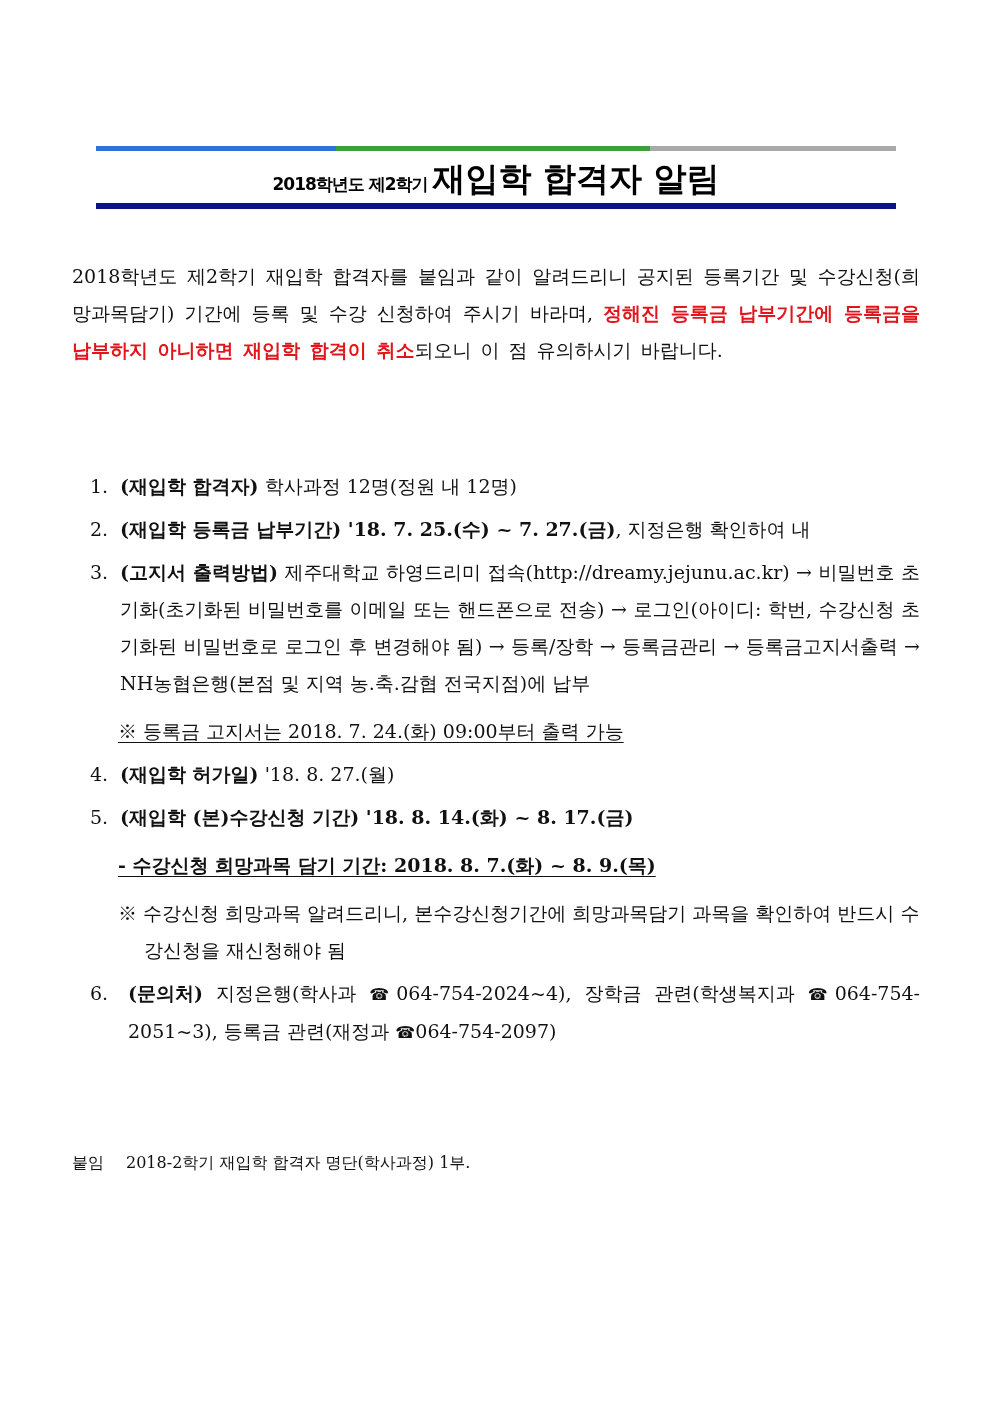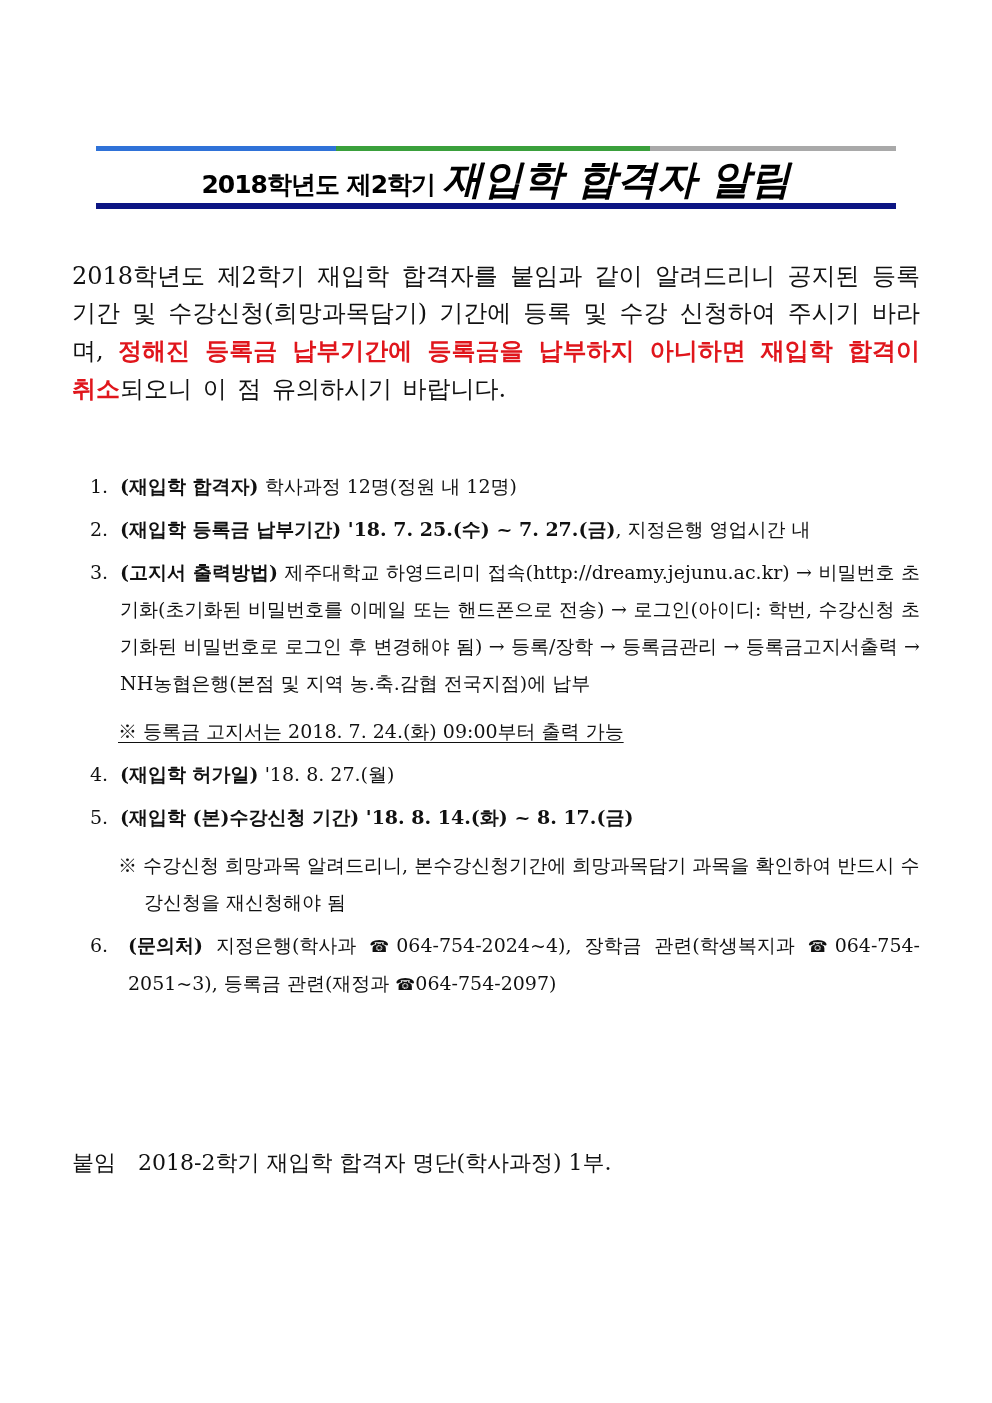--- a/index.html
+++ b/index.html
@@ -11,41 +11,41 @@
     .title-wrap { position: absolute; left: 96px; top: 146px; width: 800px; }
     .top-bar { display: flex; height: 5px; }
     .top-bar .seg-blue { width: 240px; background: #2f72d8; }
     .top-bar .seg-green { width: 314px; background: #3aa03c; }
     .top-bar .seg-grey { flex: 1; background: #a9a9a9; }
     .title {
       height: 52px; text-align: center; line-height: 56px;
       font-family: "DejaVu Sans", "Liberation Sans", sans-serif; font-weight: bold;
       color: #000; letter-spacing: -1px;
     }
-    .title .small { font-size: 25px; }
-    .title .big { font-size: 40px; letter-spacing: 0px; font-style: italic; }
+    .title .small { font-size: 17px; }
+    .title .big { font-size: 33px; letter-spacing: 0px; }
     .bottom-bar { height: 6px; background: #0c1583; }
 
     .intro {
       position: absolute; left: 72px; top: 258px; width: 848px;
-      font-size: 24px; line-height: 37px; text-align: justify;
+      font-size: 19px; line-height: 37px; text-align: justify;
       word-spacing: 3px;
     }
     .red { color: #e0161c; font-weight: bold; }
 
     .items { position: absolute; left: 90px; top: 468px; width: 830px; font-size: 19px; }
     .item { position: relative; padding-left: 30px; line-height: 37px; margin-bottom: 6px; text-align: justify; }
     .item .num { position: absolute; left: 0; top: 0; }
     .b { font-weight: bold; }
     .note { padding-left: 28px; line-height: 37px; margin-bottom: 6px; margin-top: 11px; }
     .u { text-decoration: underline; text-underline-offset: 4px; }
     .note-indent { padding-left: 54px; text-indent: -26px; }
     .phone { font-family: "DejaVu Sans", sans-serif; font-size: 16px; }
 
-    .attach { position: absolute; left: 72px; top: 1148px; font-size: 22px; line-height: 30px; }
+    .attach { position: absolute; left: 72px; top: 1148px; font-size: 16px; line-height: 30px; }
     .attach .label { margin-right: 22px; }
   </style>
 </head>
 <body>
 
 <div class="title-wrap">
   <div class="top-bar">
     <div class="seg-blue"></div>
     <div class="seg-green"></div>
     <div class="seg-grey"></div>
@@ -61,40 +61,43 @@
 </div>
 
 <div class="items">
   <div class="item">
     <span class="num">1.</span>
     <span class="b">(재입학 합격자)</span><span> 학사과정 12명(정원 내 12명)</span>
   </div>
 
   <div class="item">
     <span class="num">2.</span>
-    <span class="b">(재입학 등록금 납부기간)</span><span class="b"> '18. 7. 25.(수) ~ 7. 27.(금)</span><span>, 지정은행 영업시간 내</span>
+    <span class="b">(재입학 등록금 납부기간)</span><span class="b"> '18. 7. 25.(수) ~ 7. 27.(금)</span><span>, 지정은행 확인하여 내</span>
   </div>
 
   <div class="item">
     <span class="num">3.</span>
     <span class="b">(고지서 출력방법)</span><span> 제주대학교 하영드리미 접속(http://dreamy.jejunu.ac.kr) → 비밀번호 초기화(초기화된 비밀번호를 이메일 또는 핸드폰으로 전송) → 로그인(아이디: 학번, 수강신청 초기화된 비밀번호로 로그인 후 변경해야 됨) → 등록/장학 → 등록금관리 → 등록금고지서출력 → NH농협은행(본점 및 지역 농.축.감협 전국지점)에 납부</span>
   </div>
   <div class="note">
     <span class="u">※ 등록금 고지서는 2018. 7. 24.(화) 09:00부터 출력 가능</span>
   </div>
 
   <div class="item">
     <span class="num">4.</span>
     <span class="b">(재입학 허가일)</span><span> '18. 8. 27.(월)</span>
   </div>
 
   <div class="item">
     <span class="num">5.</span>
     <span class="b">(재입학 (본)수강신청 기간)</span><span class="b"> '18. 8. 14.(화) ~ 8. 17.(금)</span>
   </div>
+  <div class="note">
+    <span class="u b">- 수강신청 희망과목 담기 기간: 2018. 8. 7.(화) ~ 8. 9.(목)</span>
+  </div>
   <div class="note note-indent">
     <span>※ 수강신청 희망과목 알려드리니, 본수강신청기간에 희망과목담기 과목을 확인하여 반드시 수강신청을 재신청해야 됨</span>
   </div>
 
   <div class="item" style="padding-left:38px;">
     <span class="num">6.</span>
     <span class="b">(문의처)</span><span> 지정은행(학사과 </span><span class="phone">☎</span><span>064-754-2024~4), 장학금 관련(학생복지과 </span><span class="phone">☎</span><span>064-754-2051~3), 등록금 관련(재정과 </span><span class="phone">☎</span><span>064-754-2097)</span>
   </div>
 </div>
 

